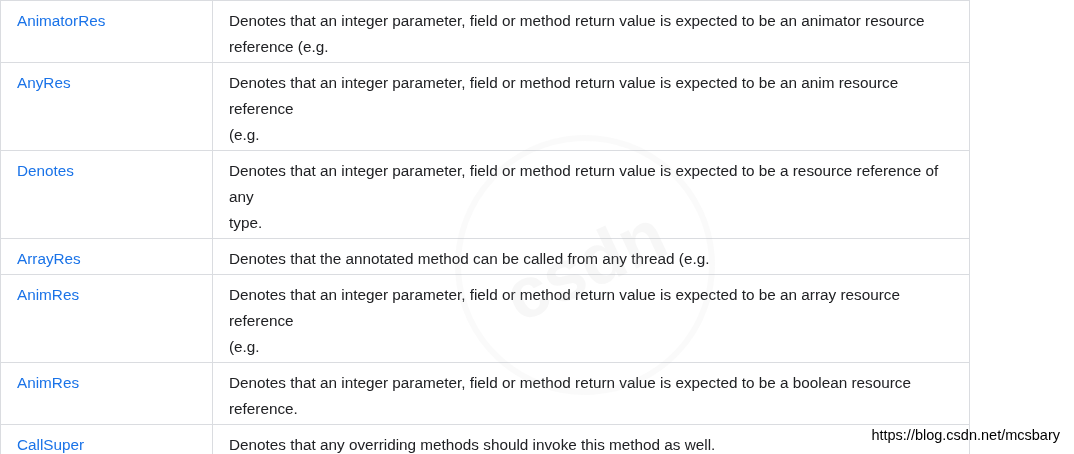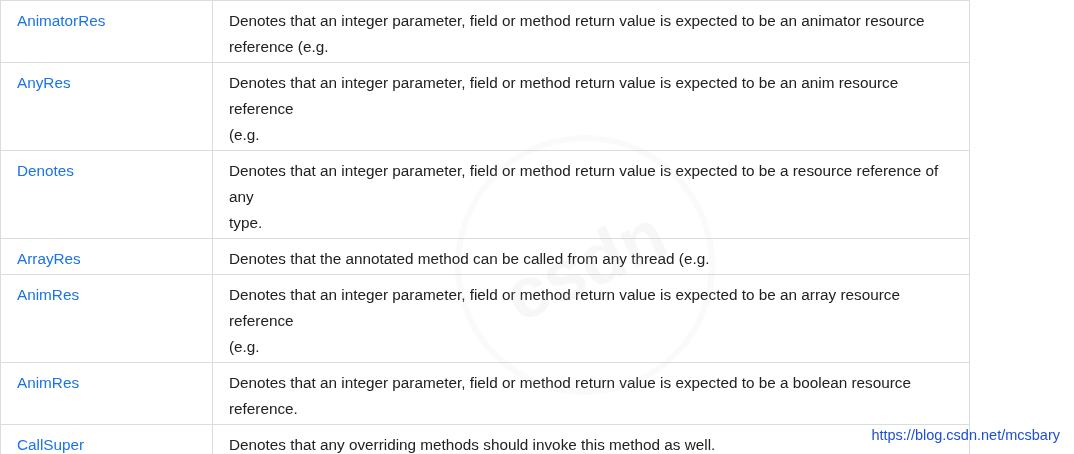--- a/index.html
+++ b/index.html
@@ -60,21 +60,21 @@
     border: 6px solid rgba(190, 190, 190, 0.08);
     box-sizing: border-box;
     user-select: none;
   }
   .url-watermark {
     position: absolute;
     right: 14px;
     top: 427px;
     font-size: 14.5px;
     line-height: 17px;
-    color: #1d4ed8;
+    color: #000000;
     pointer-events: none;
     user-select: none;
   }
 </style>
 </head>
 <body>
 
 <div class="screen">
 
   <table class="annotations-table">

